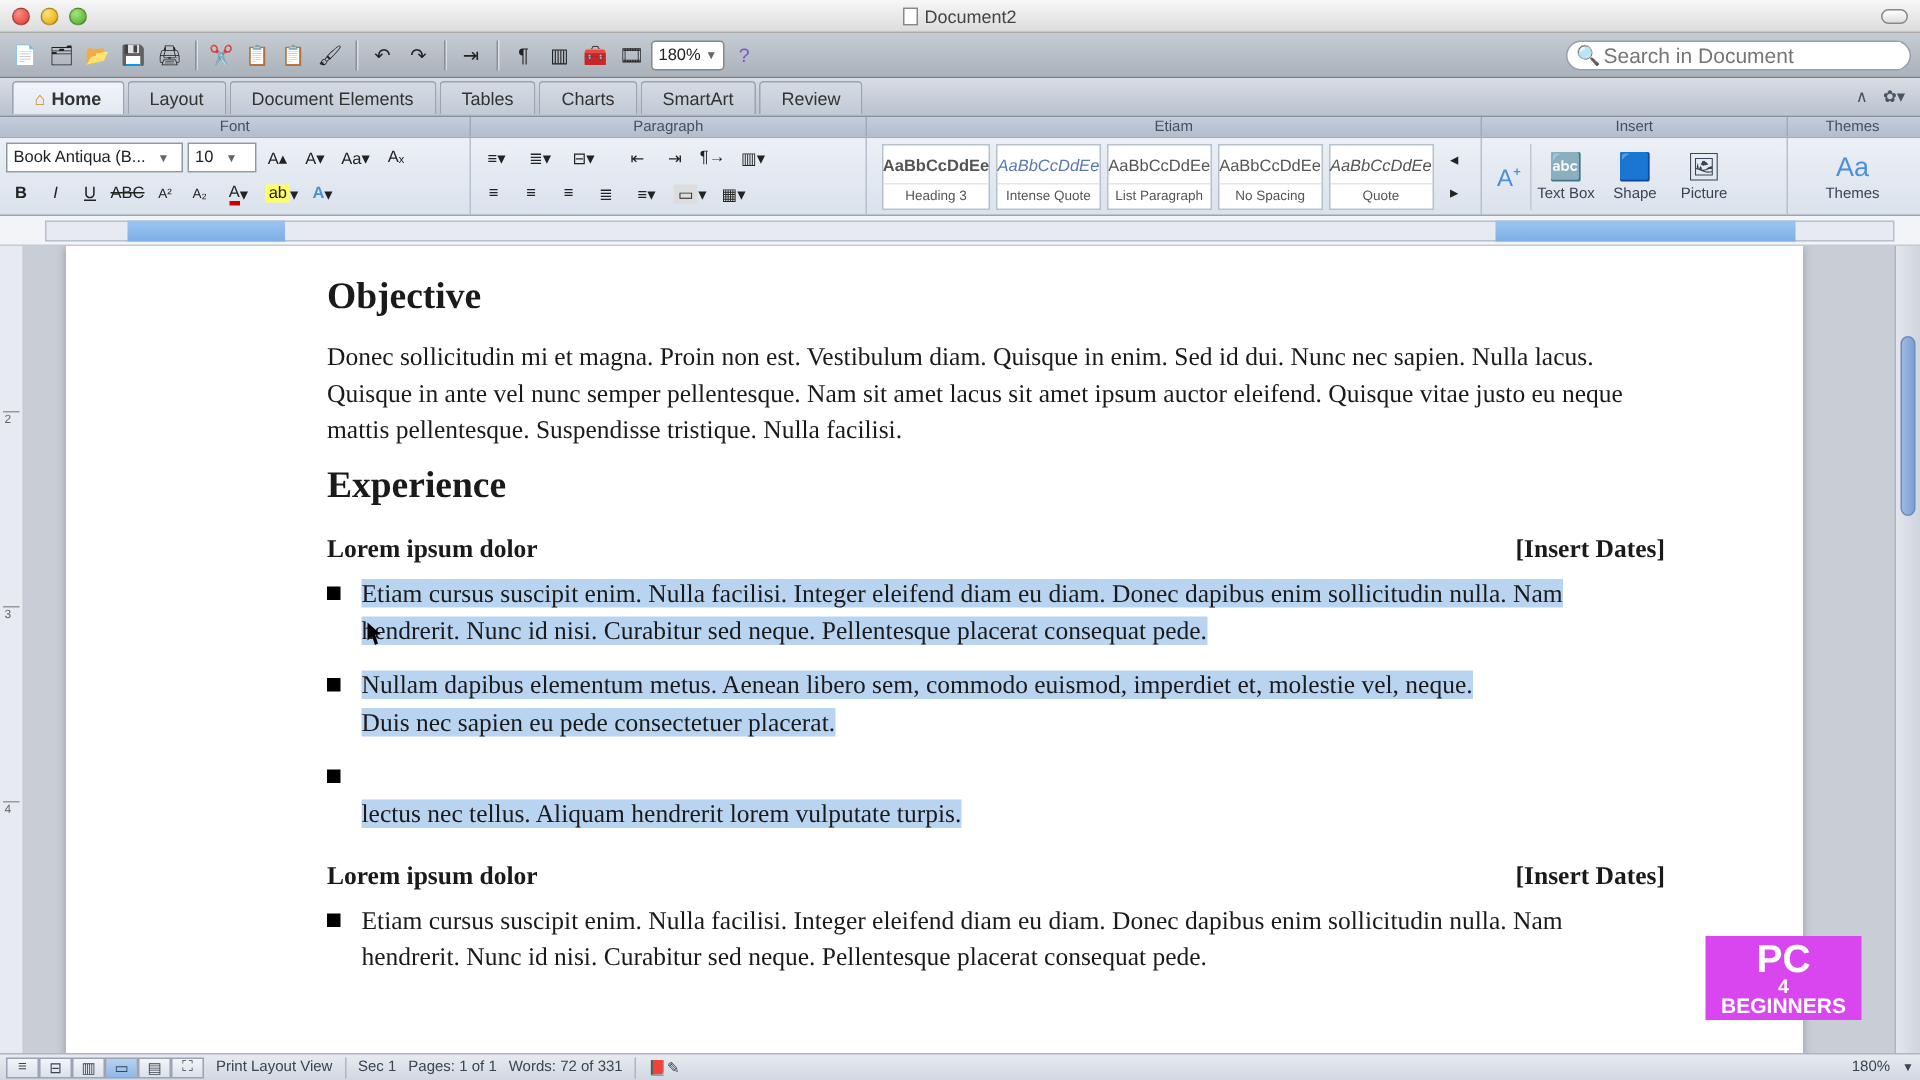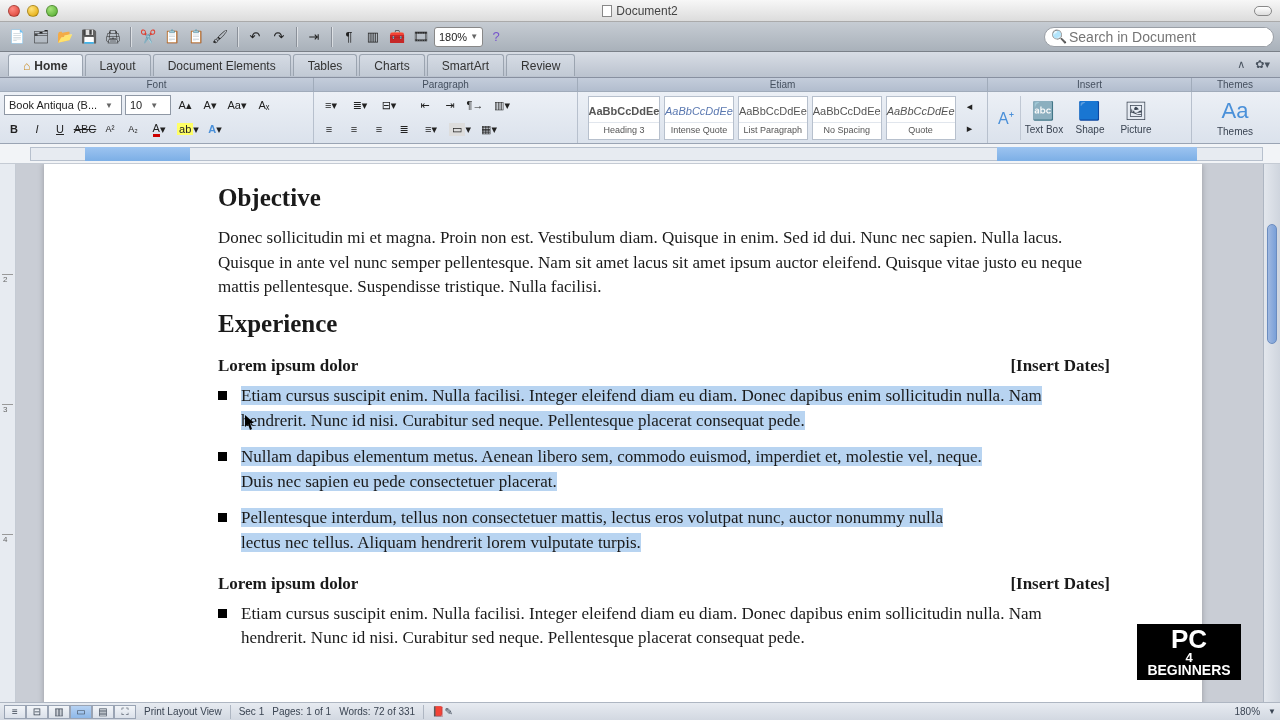--- a/index.html
+++ b/index.html
@@ -60,21 +60,21 @@
 .page h2{font-family:Georgia,serif;font-weight:bold;font-size:25px;margin:10px 0 14px}
 .page p{font-size:17px;line-height:1.45;margin:0 0 1px}
 .subrow{display:flex;justify-content:space-between;font-weight:bold;font-size:17px;margin:18px 0 8px}
 .page ul{list-style:none;padding:0;margin:0}
 .page li{display:flex;gap:14px;font-size:17px;line-height:1.45;margin:0 0 12px}
 .page li .sq{width:9px;height:9px;background:#000;margin-top:7px;flex:0 0 9px}
 .sel{background:#b8d4f1}
 .cursor{position:absolute}
 .scroll{width:17px;background:linear-gradient(90deg,#e3e7ed,#cfd5de);border-left:1px solid #aeb6c2;position:relative}
 .scroll .thumb{position:absolute;top:60px;left:3px;right:3px;height:120px;background:linear-gradient(90deg,#9fb8e0,#7aa0d8);border:1px solid #6a8cc0;border-radius:5px}
-.watermark{position:absolute;right:22px;bottom:22px;width:104px;height:56px;background:#000000;color:#fff;font-weight:bold;font-family:Arial;display:flex;flex-direction:column;align-items:center;justify-content:center;line-height:.95;font-size:18px}
+.watermark{position:absolute;right:22px;bottom:22px;width:104px;height:56px;background:#d946ef;color:#fff;font-weight:bold;font-family:Arial;display:flex;flex-direction:column;align-items:center;justify-content:center;line-height:.95;font-size:18px}
 .watermark .top{font-size:26px}
 
 
 .status{position:absolute;left:0;right:0;bottom:0;height:18px;background:linear-gradient(#e7ebf1,#d2d8e1);border-top:1px solid #aeb6c2;display:flex;align-items:center;font-size:10px;color:#3a4452;padding:0 4px;gap:8px}
 .viewbtns{display:flex;gap:0}
 .vbtn{width:22px;height:14px;border:1px solid #9aa4b4;background:linear-gradient(#f2f5f9,#dbe1ea);display:flex;align-items:center;justify-content:center}
 .vbtn.act{background:linear-gradient(#b6d2f3,#8eb8e8)}
 .statsep{width:1px;height:14px;background:#aeb6c2}
 
 .ic{width:16px;height:16px;display:inline-flex;align-items:center;justify-content:center;font-size:13px}
@@ -285,21 +285,21 @@
         <span>Shape</span>
       </div>
     <div class="bigbtn">
         <span style="font-size:18px">🖼</span>
         <span>Picture</span>
       </div>
   </div>
 
   <div class="group" style="width:86px;border-right:none;display:flex;align-items:center;justify-content:center">
     <div class="bigbtn">
-        <span style="font-size:22px;color:#4a90d9">Aa</span>
+        <span style="font-size:18px;color:#4a90d9">Aa</span>
         <span>Themes</span>
       </div>
   </div>
 </div>
 
 <div class="rulerrow">
   <div class="ruler"></div>
   <div class="rulblue" style="left:85px;width:105px"></div>
   <div class="rulblue" style="left:997px;width:200px"></div>
 </div>
@@ -323,21 +323,21 @@
         <li>
             <span class="sq"></span>
             <span><span class="sel">Etiam cursus suscipit enim. Nulla facilisi. Integer eleifend diam eu diam. Donec dapibus enim sollicitudin nulla. Nam hendrerit. Nunc id nisi. Curabitur sed neque. Pellentesque placerat consequat pede.</span></span>
           </li>
         <li>
             <span class="sq"></span>
             <span><span class="sel">Nullam dapibus elementum metus. Aenean libero sem, commodo euismod, imperdiet et, molestie vel, neque. </span><br><span class="sel">Duis nec sapien eu pede consectetuer placerat.</span></span>
           </li>
         <li>
             <span class="sq"></span>
-            <span><span class="sel">Pellentesque interdum, tellus non consectetuer mattis, lectus eros volutpat nunc, auctor nonummy nulla </span><br><span class="sel">lectus nec tellus. Aliquam hendrerit lorem vulputate turpis.</span></span>
+            <span><br><span class="sel">lectus nec tellus. Aliquam hendrerit lorem vulputate turpis.</span></span>
           </li>
       </ul>
       <div class="subrow">
         <span>Lorem ipsum dolor</span>
           <span>[Insert Dates]</span>
       </div>
       <ul>
         <li>
             <span class="sq"></span>
             <span>Etiam cursus suscipit enim. Nulla facilisi. Integer eleifend diam eu diam. Donec dapibus enim sollicitudin nulla. Nam hendrerit. Nunc id nisi. Curabitur sed neque. Pellentesque placerat consequat pede.</span>

